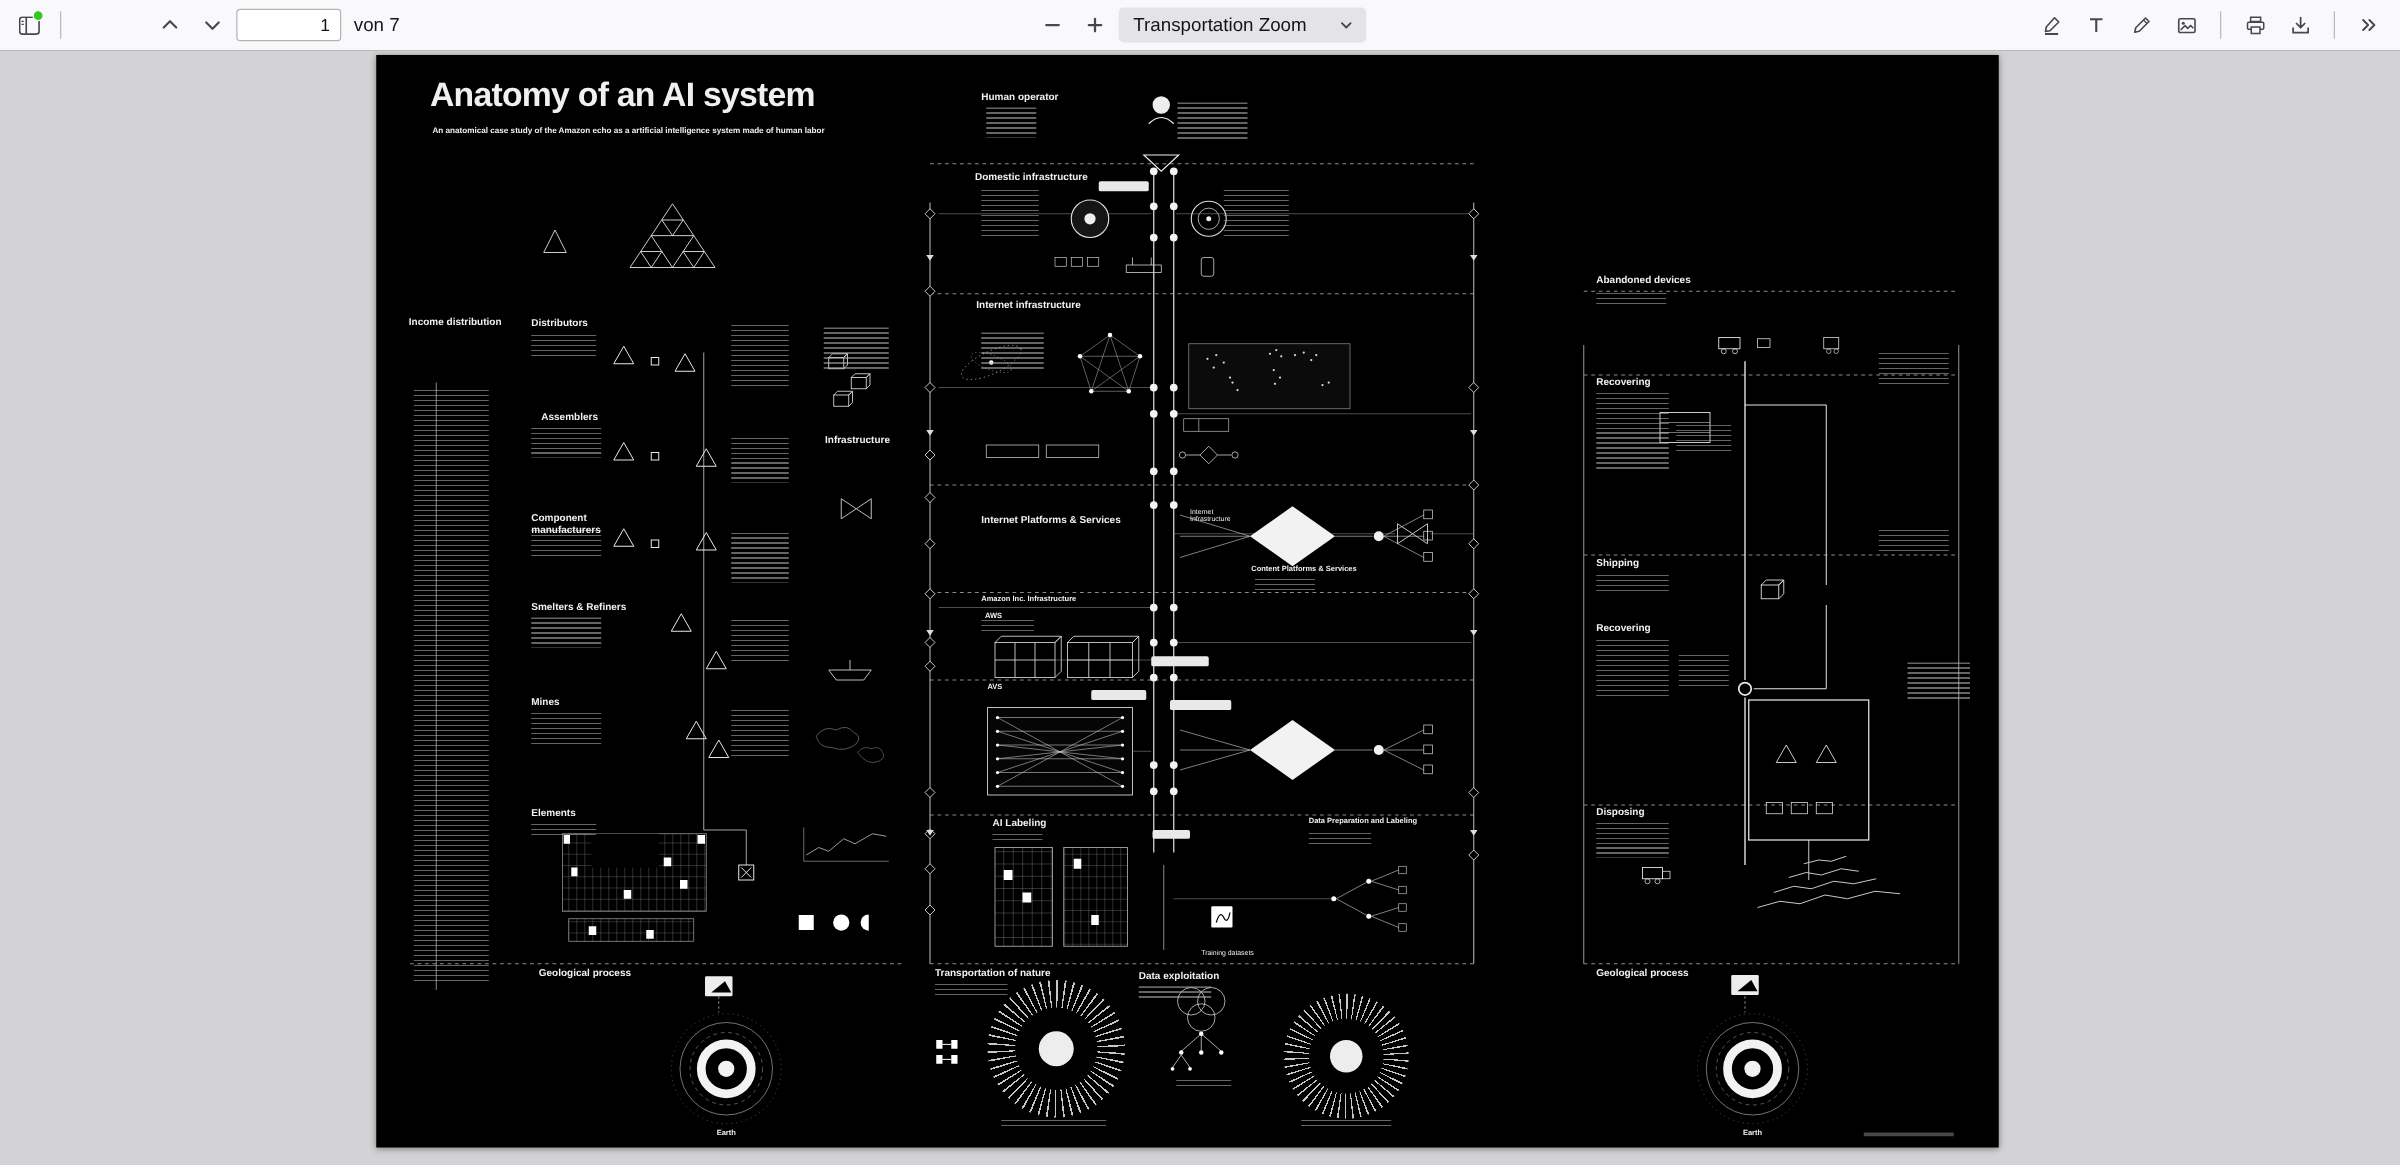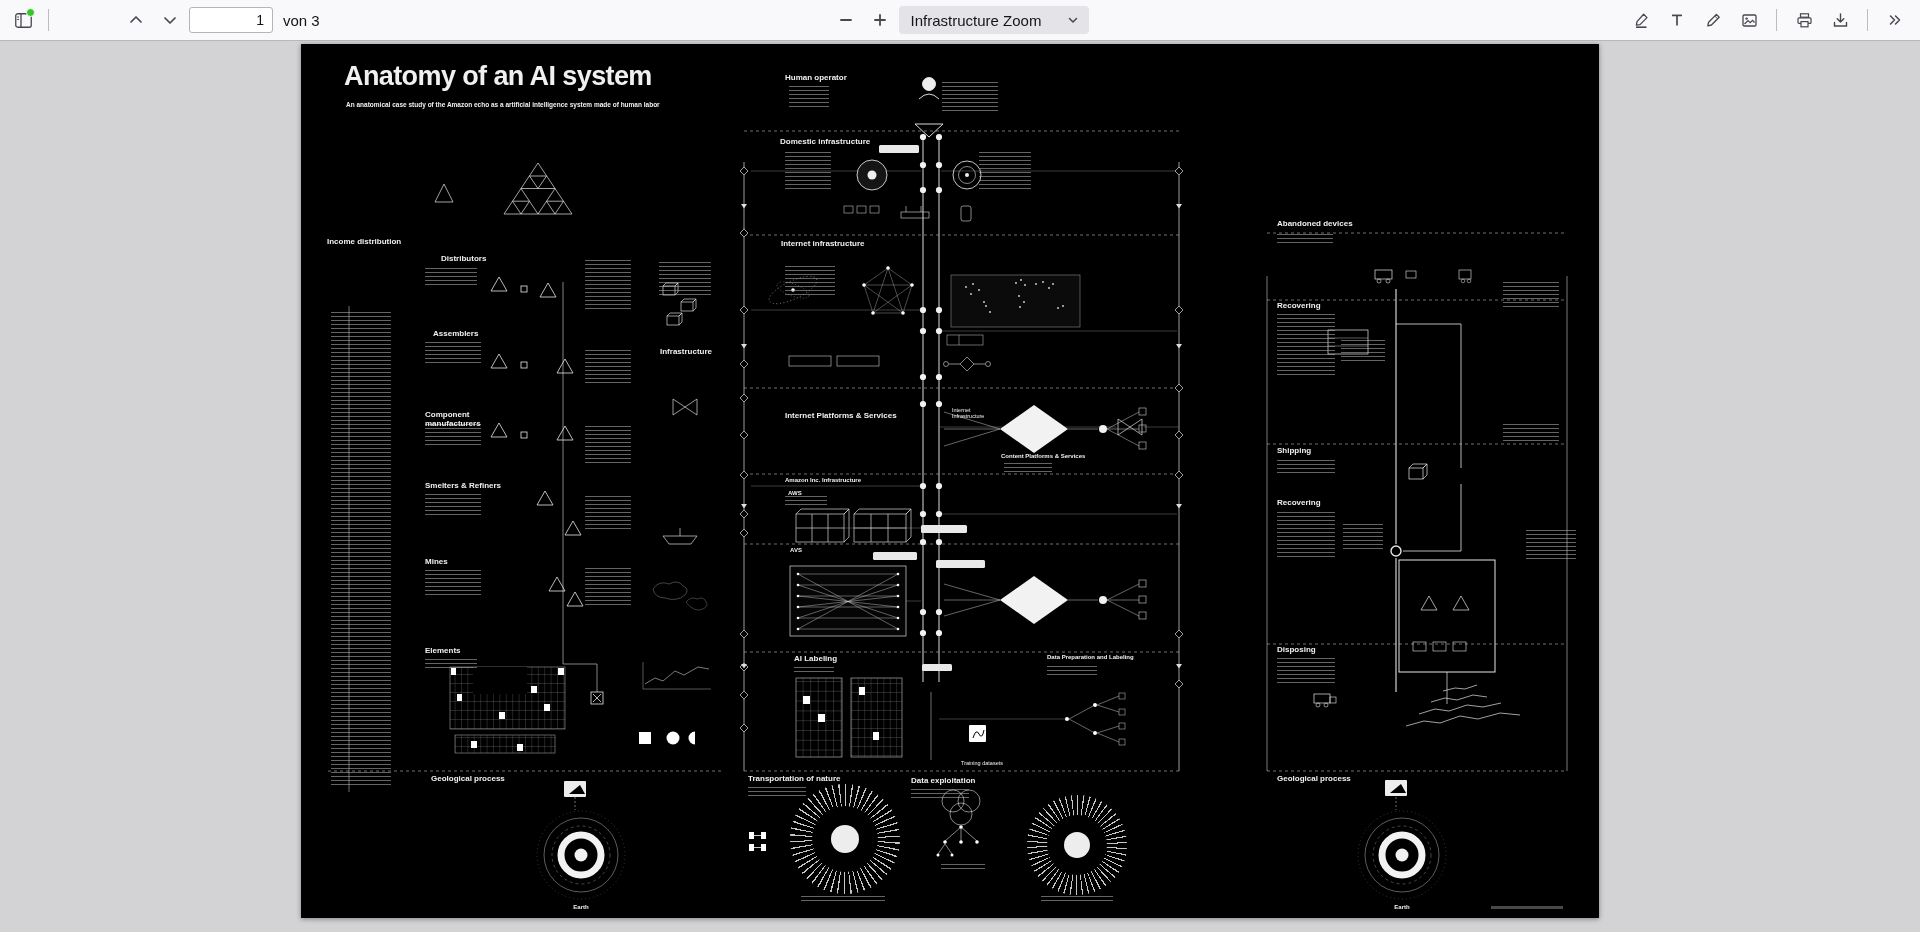--- a/index.html
+++ b/index.html
@@ -66,38 +66,38 @@
         <svg width="16" height="16" viewBox="0 0 16 16">
           <path d="M3 10 L8 5 L13 10" fill="none" stroke="#47474f" stroke-width="1.7" stroke-linecap="round" stroke-linejoin="round"></path>
         </svg>
       </button>
       <button class="tb-btn">
         <svg width="16" height="16" viewBox="0 0 16 16">
           <path d="M3 6 L8 11 L13 6" fill="none" stroke="#47474f" stroke-width="1.7" stroke-linecap="round" stroke-linejoin="round"></path>
         </svg>
       </button>
       <input class="page-input" type="text" value="1" style="">
-      <span class="page-count">von 3</span>
+      <span class="page-count">von 7</span>
     </div>
   </div>
 
   <div class="tb-center">
     <button class="tb-btn">
       <svg width="16" height="16" viewBox="0 0 16 16">
         <line x1="3" y1="8" x2="13" y2="8" stroke="#47474f" stroke-width="1.8" stroke-linecap="round"></line>
       </svg>
     </button>
     <button class="tb-btn">
       <svg width="16" height="16" viewBox="0 0 16 16">
         <line x1="3" y1="8" x2="13" y2="8" stroke="#47474f" stroke-width="1.8" stroke-linecap="round"></line>
         <line x1="8" y1="3" x2="8" y2="13" stroke="#47474f" stroke-width="1.8" stroke-linecap="round"></line>
       </svg>
     </button>
     <div class="zoom-select">
-      <span>Infrastructure Zoom</span>
+      <span>Transportation Zoom</span>
       <svg width="12" height="12" viewBox="0 0 12 12">
         <path d="M2.5 4.5 L6 8 L9.5 4.5" fill="none" stroke="#47474f" stroke-width="1.5" stroke-linecap="round" stroke-linejoin="round"></path>
       </svg>
     </div>
   </div>
 
   <div class="tb-right">
     <button class="tb-btn">
       <svg width="17" height="17" viewBox="0 0 17 17">
         <path d="M10.6 2.2 L14 5.6 L7 12.6 L3.4 13.2 L4 9.6 Z" fill="none" stroke="#47474f" stroke-width="1.3" stroke-linejoin="round"></path>
@@ -643,22 +643,22 @@
     <div class="pl" style="left:479px;top:94px">Domestic infrastructure</div>
     <div class="pl" style="left:480px;top:196px">Internet infrastructure</div>
     <div class="pl" style="left:484px;top:368px">Internet Platforms &amp; Services</div>
     <div class="pl s5 wrap" style="left:651px;top:363px;width:44px">Internet Infrastructure</div>
     <div class="pl s6" style="left:484px;top:433px">Amazon Inc. Infrastructure</div>
     <div class="pl s6" style="left:487px;top:446px">AWS</div>
     <div class="pl s6" style="left:489px;top:503px">AVS</div>
     <div class="pl" style="left:493px;top:611px">AI Labeling</div>
     <div class="pl" style="left:447px;top:731px">Transportation of nature</div>
     <div class="pl" style="left:610px;top:733px">Data exploitation</div>
-    <div class="pl" style="left:26px;top:194px">Income distribution</div>
-    <div class="pl" style="left:140px;top:211px">Distributors</div>
+    <div class="pl" style="left:26px;top:210px">Income distribution</div>
+    <div class="pl" style="left:124px;top:211px">Distributors</div>
     <div class="pl" style="left:132px;top:286px">Assemblers</div>
     <div class="pl wrap" style="left:124px;top:367px">Component manufacturers</div>
     <div class="pl" style="left:124px;top:438px">Smelters &amp; Refiners</div>
     <div class="pl" style="left:124px;top:514px">Mines</div>
     <div class="pl" style="left:124px;top:603px">Elements</div>
     <div class="pl" style="left:130px;top:731px">Geological process</div>
     <div class="pl" style="left:359px;top:304px">Infrastructure</div>
     <div class="pl" style="left:976px;top:176px">Abandoned devices</div>
     <div class="pl" style="left:976px;top:258px">Recovering</div>
     <div class="pl" style="left:976px;top:403px">Shipping</div>

